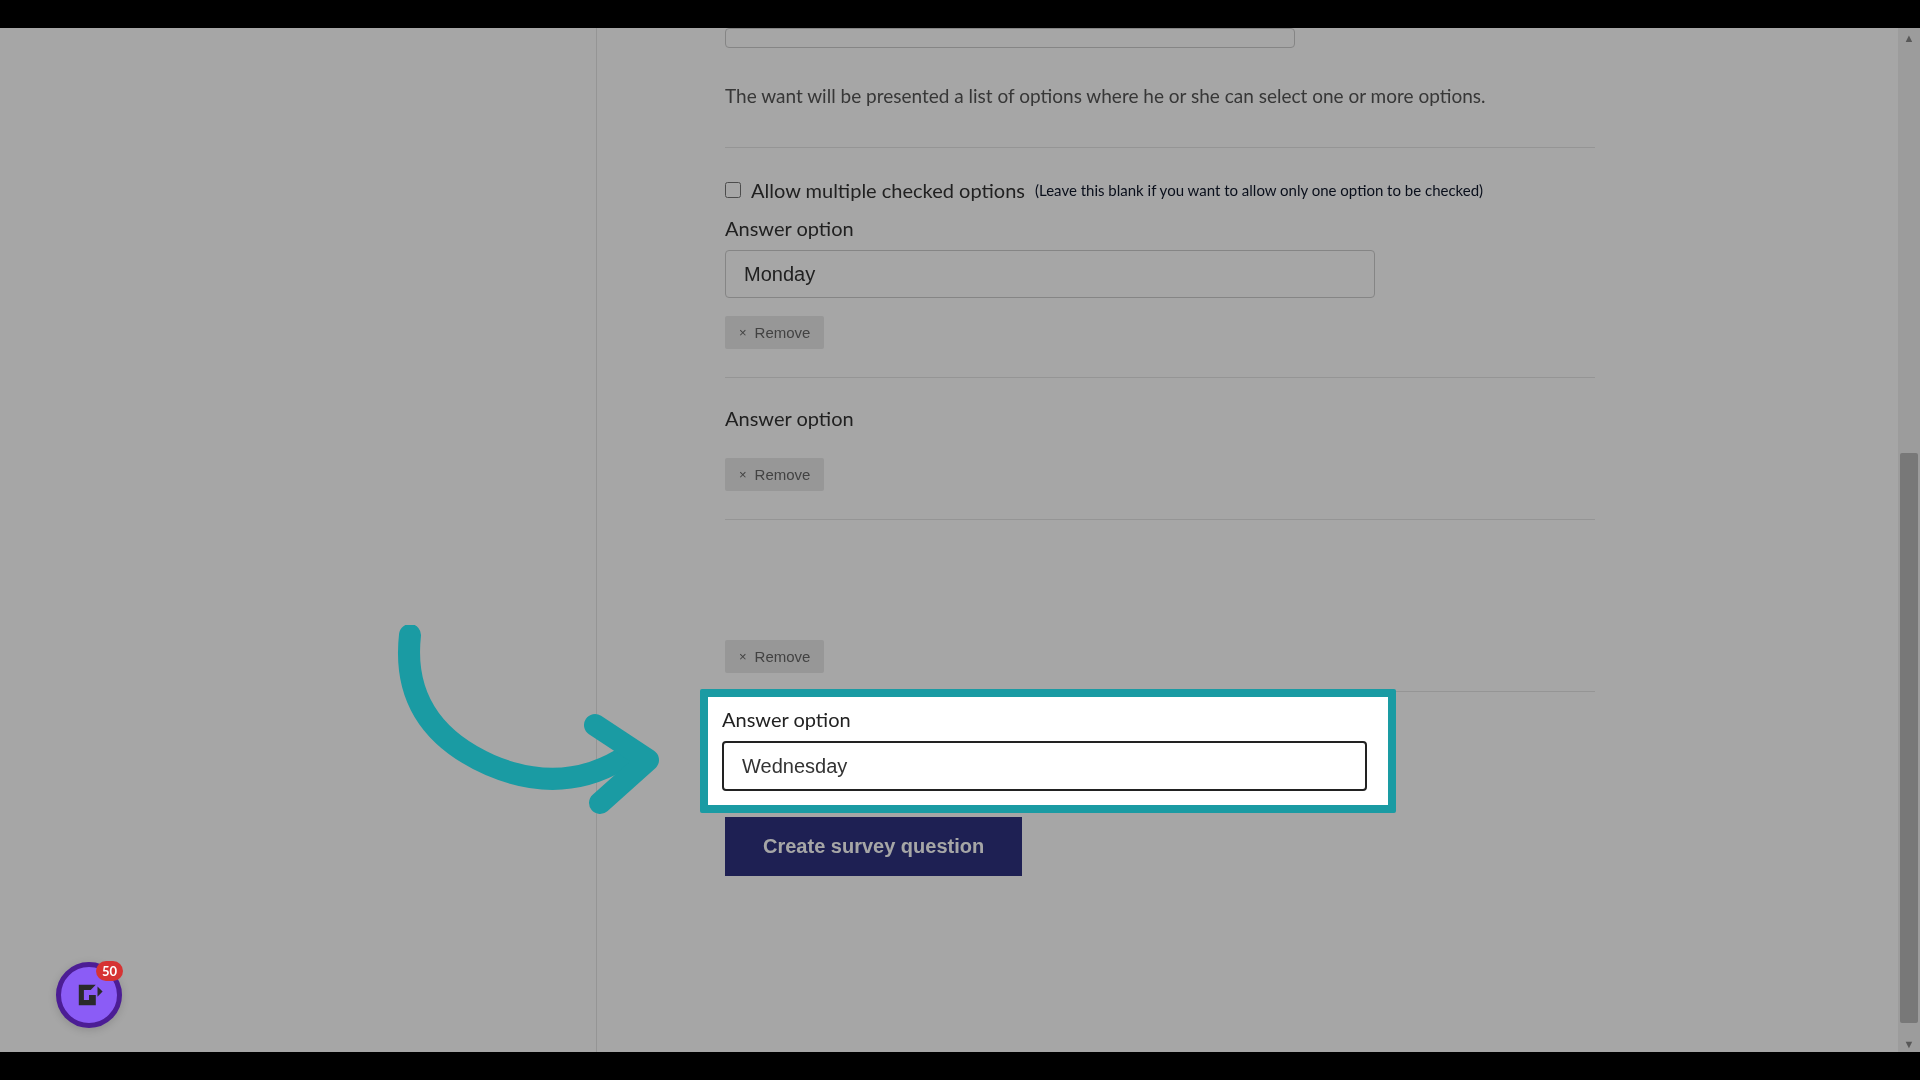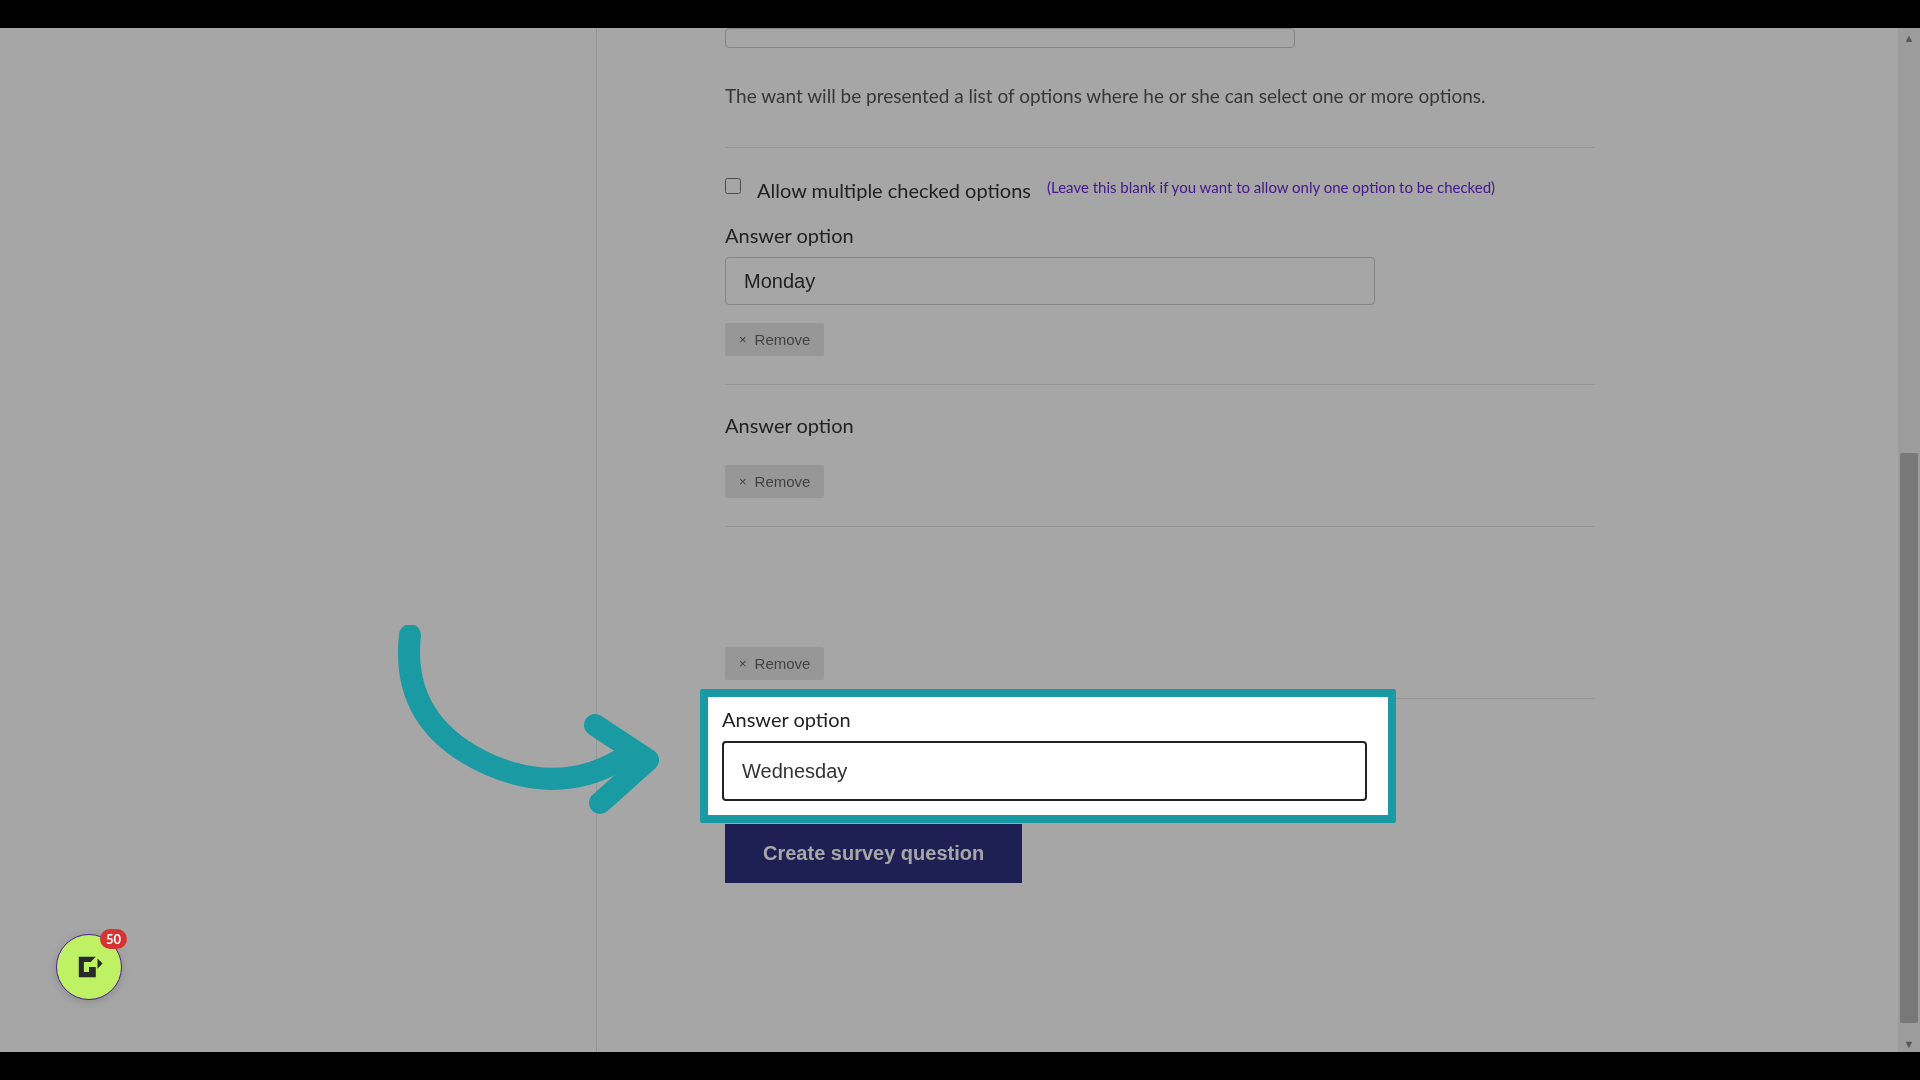--- a/index.html
+++ b/index.html
@@ -15,43 +15,43 @@
     .sidebar-area { position: absolute; left: 0; top: 28px; width: 597px; height: 1024px; border-right: 1px solid #e5e5e5; }
     
     .main-content { position: absolute; left: 597px; top: 28px; width: 1300px; height: 1024px; padding-left: 128px; padding-right: 80px; padding-top: 0; }
     
     .select-field { width: 570px; height: 20px; border: 1px solid #ccc; border-radius: 4px; margin-bottom: 12px; }
     
     .description-text { font-size: 19px; color: #555; margin-bottom: 40px; margin-top: 36px; }
     
     .divider { border: none; border-top: 1px solid #e5e5e5; margin: 28px 0; width: 870px; }
     
-    .checkbox-row { display: flex; gap: 16px; margin-bottom: 21px; margin-top: 30px; }
+    .checkbox-row { display: flex; align-items: center; gap: 10px; margin-bottom: 14px; margin-top: 30px; }
     .checkbox-row input[type="checkbox"] { width: 16px; height: 16px; }
     .checkbox-label { font-size: 20px; color: #333; }
-    .checkbox-hint { font-size: 15px; color: #6d28d9; }
+    .checkbox-hint { font-size: 15px; color: #0f172a; }
     
     .option-block { margin-bottom: 0; width: 870px; }
     .option-label { font-size: 20px; color: #333; margin-bottom: 10px; display: block; }
     .option-input { width: 650px; height: 48px; border: 1px solid #ccc; border-radius: 4px; padding: 0 18px; font-size: 20px; color: #333; background: #fff; }
     
     .remove-btn { display: inline-flex; align-items: center; gap: 8px; background: #e8e8e8; border: none; padding: 8px 14px; font-size: 15px; color: #666; margin-top: 18px; cursor: pointer; border-radius: 2px; }
     .remove-btn .x-icon { font-size: 13px; }
     
     .add-btn { display: inline-flex; align-items: center; gap: 8px; background: #e0e0e0; border: none; padding: 10px 16px; font-size: 15px; color: #555; cursor: pointer; border-radius: 2px; margin-top: 8px; }
     
     .create-btn { background: #2e3280; color: #fff; border: none; padding: 18px 38px; font-size: 20px; font-weight: 600; border-radius: 0; margin-top: 52px; cursor: pointer; }
     
     .highlight-box { position: absolute; z-index: 60; border: 8px solid #1a9ba3; background: #fff; border-radius: 2px; padding: 10px 14px 14px 14px; box-sizing: border-box; }
     .highlight-box .option-label { color: #222; }
-    .highlight-box .option-input { border: 2px solid #222; width: 645px; height: 60px; }
+    .highlight-box .option-input { border: 2px solid #222; width: 645px; height: 50px; }
     
     .arrow-svg { position: absolute; z-index: 61; }
     
-    .badge-widget { position: absolute; left: 56px; bottom: 80px; width: 66px; height: 66px; background: #bef264; border-radius: 50%; border: 1px solid #4c1d95; display: flex; align-items: center; justify-content: center; z-index: 55; box-shadow: 0 2px 8px rgba(0,0,0,0.15); }
+    .badge-widget { position: absolute; left: 56px; bottom: 52px; width: 66px; height: 66px; background: #8b5cf6; border-radius: 50%; border: 5px solid #4c1d95; display: flex; align-items: center; justify-content: center; z-index: 55; box-shadow: 0 2px 8px rgba(0,0,0,0.15); }
     .badge-widget .logo-shape { width: 34px; height: 34px; position: relative; }
     .badge-count { position: absolute; top: -6px; right: -6px; background: #d63333; color: #fff; font-size: 13px; font-weight: bold; padding: 2px 6px; border-radius: 10px; min-width: 20px; text-align: center; }
     
     .scrollbar-track { position: absolute; right: 0; top: 28px; width: 22px; height: 1024px; background: #f0f0f0; z-index: 48; }
     .scrollbar-thumb { position: absolute; right: 2px; width: 18px; background: #b8b8b8; border-radius: 2px; }
     .scroll-arrow { position: absolute; right: 2px; width: 18px; height: 18px; display: flex; align-items: center; justify-content: center; color: #888; font-size: 11px; }
     @keyframes blink { 50% { opacity: 0; } }
   </style>
 </head>
 <body>

